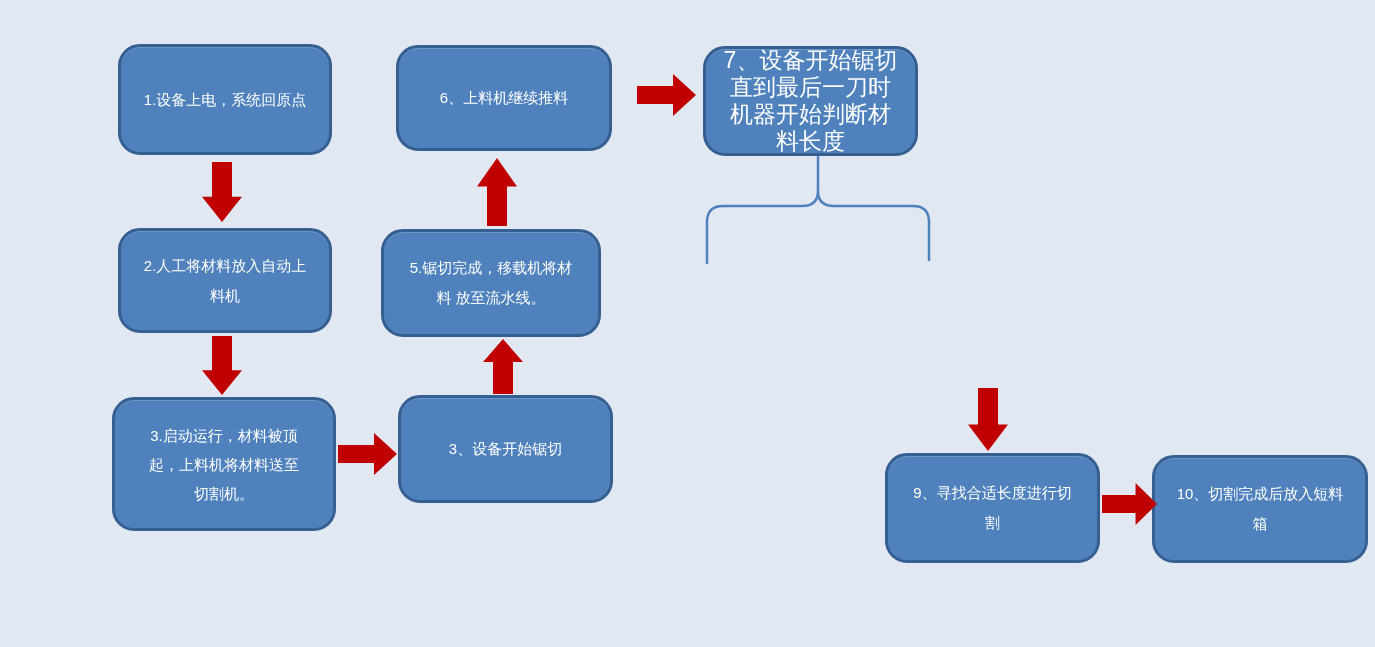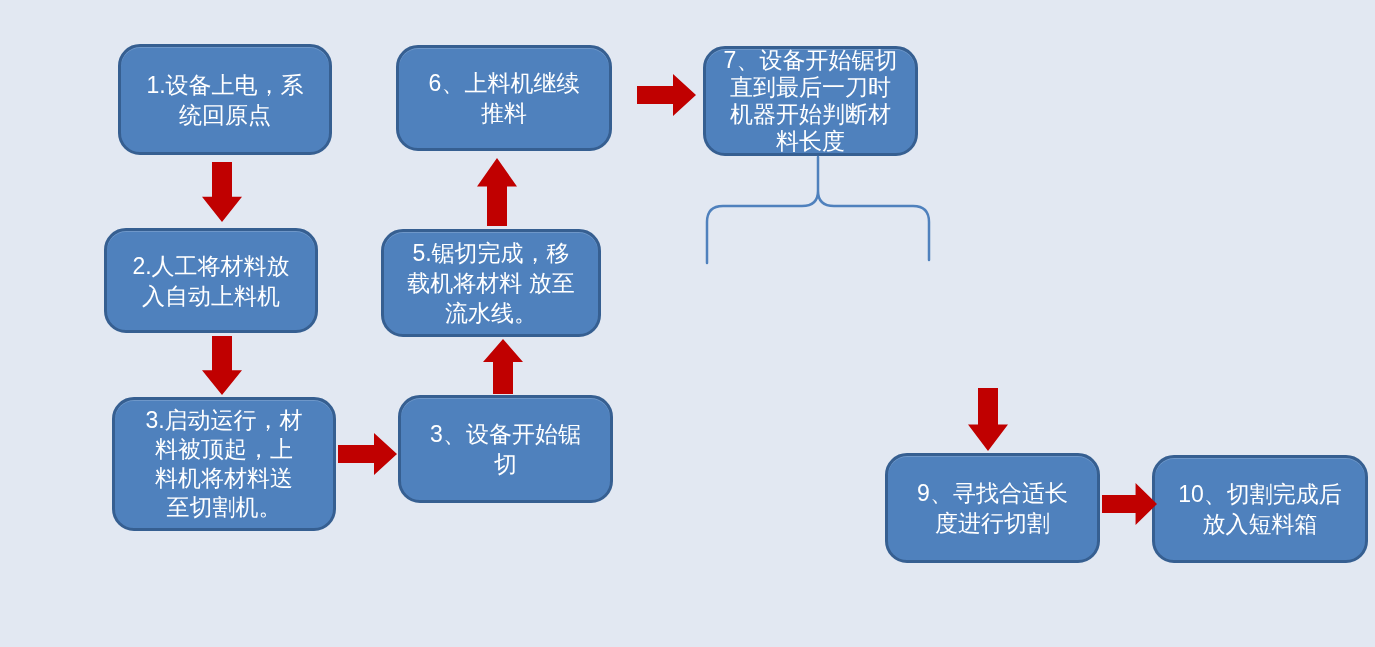--- a/index.html
+++ b/index.html
@@ -19,21 +19,21 @@
     position: absolute;
     box-sizing: border-box;
     background: var(--box-fill, #4f81bd);
     border: 3px solid var(--box-border, #365f91);
     border-radius: 22px;
     color: var(--text, #ffffff);
     display: flex;
     align-items: center;
     justify-content: center;
     text-align: center;
-    font-size: 23px;
+    font-size: 15px;
     line-height: 30px;
     padding: 4px 20px;
     box-shadow: inset 0 1px 0 rgba(255,255,255,0.18);
   }
   .node.small {
     font-size: 23px;
     line-height: 27px;
     padding: 4px 16px;
   }
   .arrow {
@@ -58,21 +58,21 @@
   }
 </style>
 </head>
 <body>
 
 <div id="canvas">
 
   <div class="node" style="left:118px; top:44px;  width:214px; height:111px;">
     <span>1.设备上电，系统回原点</span>
   </div>
-  <div class="node" style="left:104px; top:228px; width:214px; height:105px;">
+  <div class="node" style="left:118px; top:228px; width:214px; height:105px;">
     <span>2.人工将材料放入自动上料机</span>
   </div>
   <div class="node" style="left:112px; top:397px; width:224px; height:134px; line-height:29px; padding:4px 29px;">
     <span>3.启动运行，材料被顶起，上料机将材料送至切割机。</span>
   </div>
   <div class="node" style="left:398px; top:395px; width:215px; height:108px;">
     <span>3、设备开始锯切</span>
   </div>
   <div class="node" style="left:381px; top:229px; width:220px; height:108px;">
     <span>5.锯切完成，移载机将材料 放至流水线。</span>

